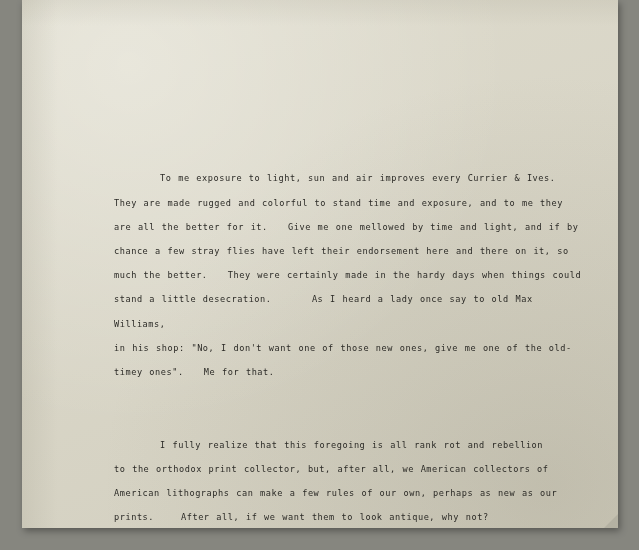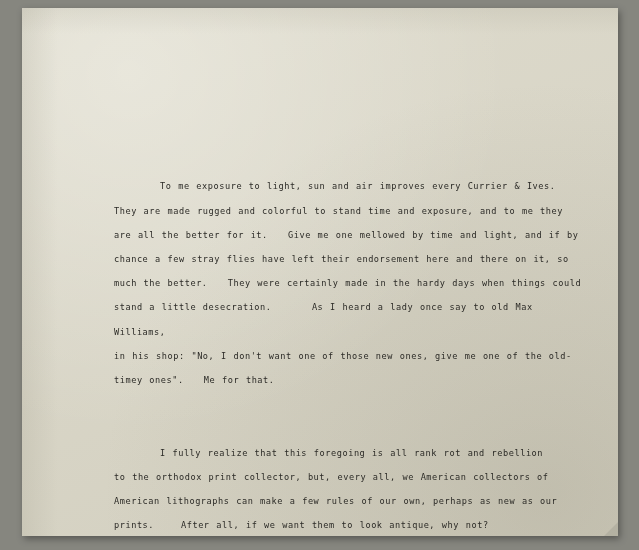--- a/index.html
+++ b/index.html
@@ -15,21 +15,21 @@
   }
   .scan-area {
     position: relative;
     width: 639px;
     height: 550px;
     background: #86867f;
   }
   .paper {
     position: absolute;
     left: 22px;
-    top: 8px;
+    top: 0;
     width: 596px;
     height: 528px;
     background: #dedbcd;
     box-shadow: 2px 3px 7px rgba(0,0,0,0.35);
     overflow: hidden;
   }
   
   .paper::before {
     content: "";
     position: absolute;
@@ -90,20 +90,20 @@
     <div class="typed-body">
       <p class="para"><span class="indent"></span><span>To me exposure to light, sun and air improves every Currier &amp; Ives.
 They are made rugged and colorful to stand time and exposure, and to me they
 are all the better for it.   Give me one mellowed by time and light, and if by
 chance a few stray flies have left their endorsement here and there on it, so
 much the better.   They were certainly made in the hardy days when things could
 stand a little desecration.      As I heard a lady once say to old Max Williams,
 in his shop: "No, I don't want one of those new ones, give me one of the old-
 timey ones".   Me for that.</span></p>
       <p class="para"><span class="indent"></span><span>I fully realize that this foregoing is all rank rot and rebellion
-to the orthodox print collector, but, every all, we American collectors of
+to the orthodox print collector, but, after all, we American collectors of
 American lithographs can make a few rules of our own, perhaps as new as our
 prints.    After all, if we want them to look antique, why not?</span></p>
       
     </div>
     <div class="corner-fold"></div>
   </div>
 </div>
 
 </body></html>

